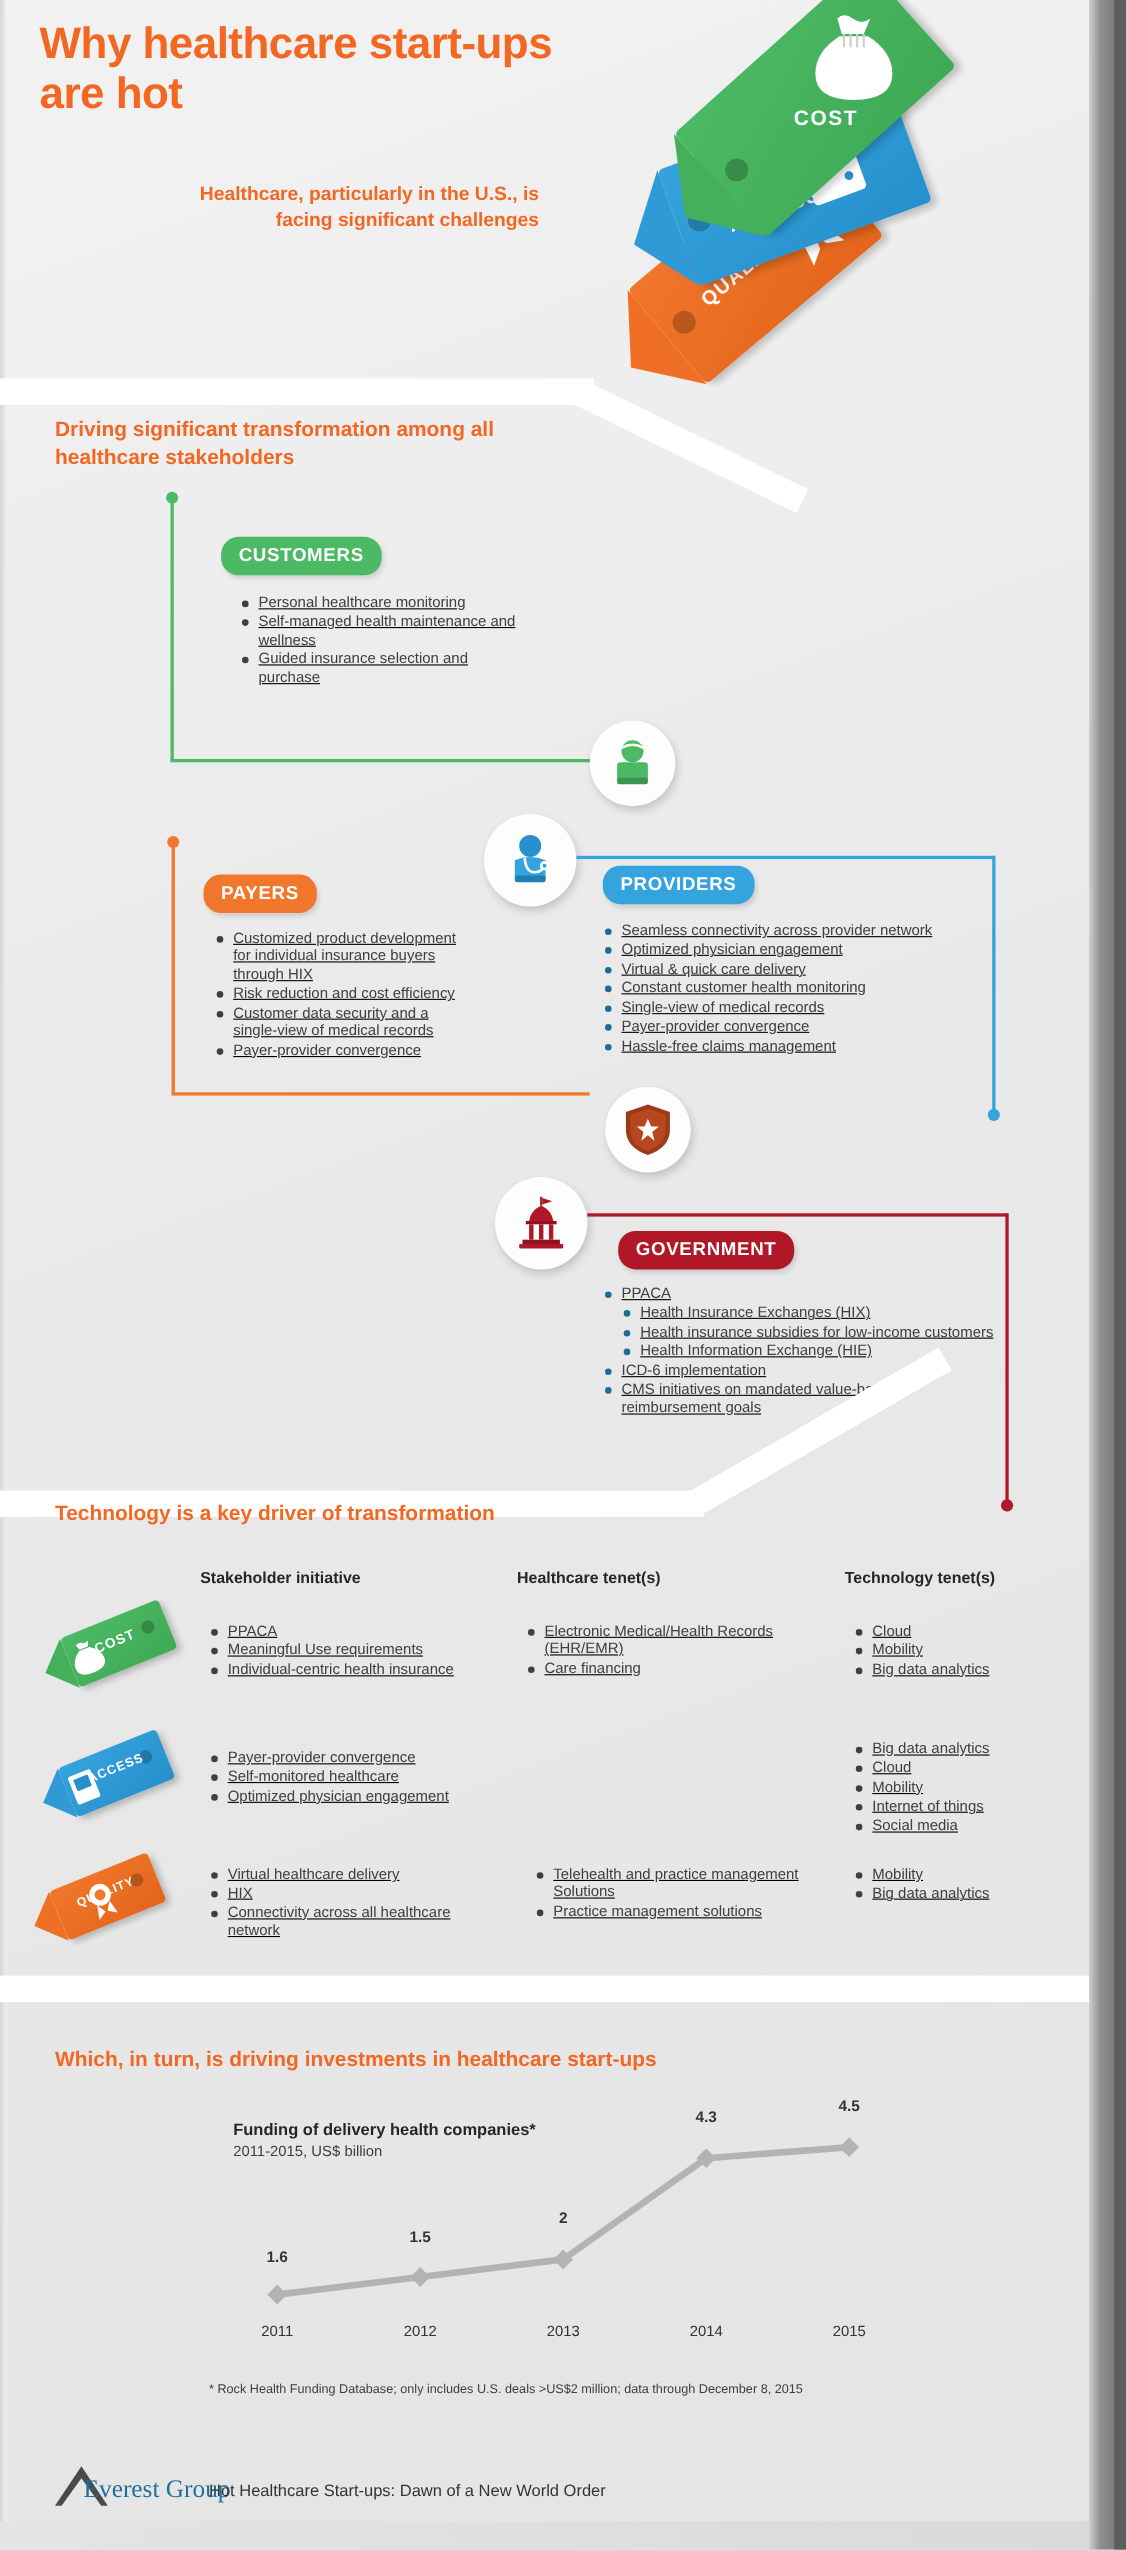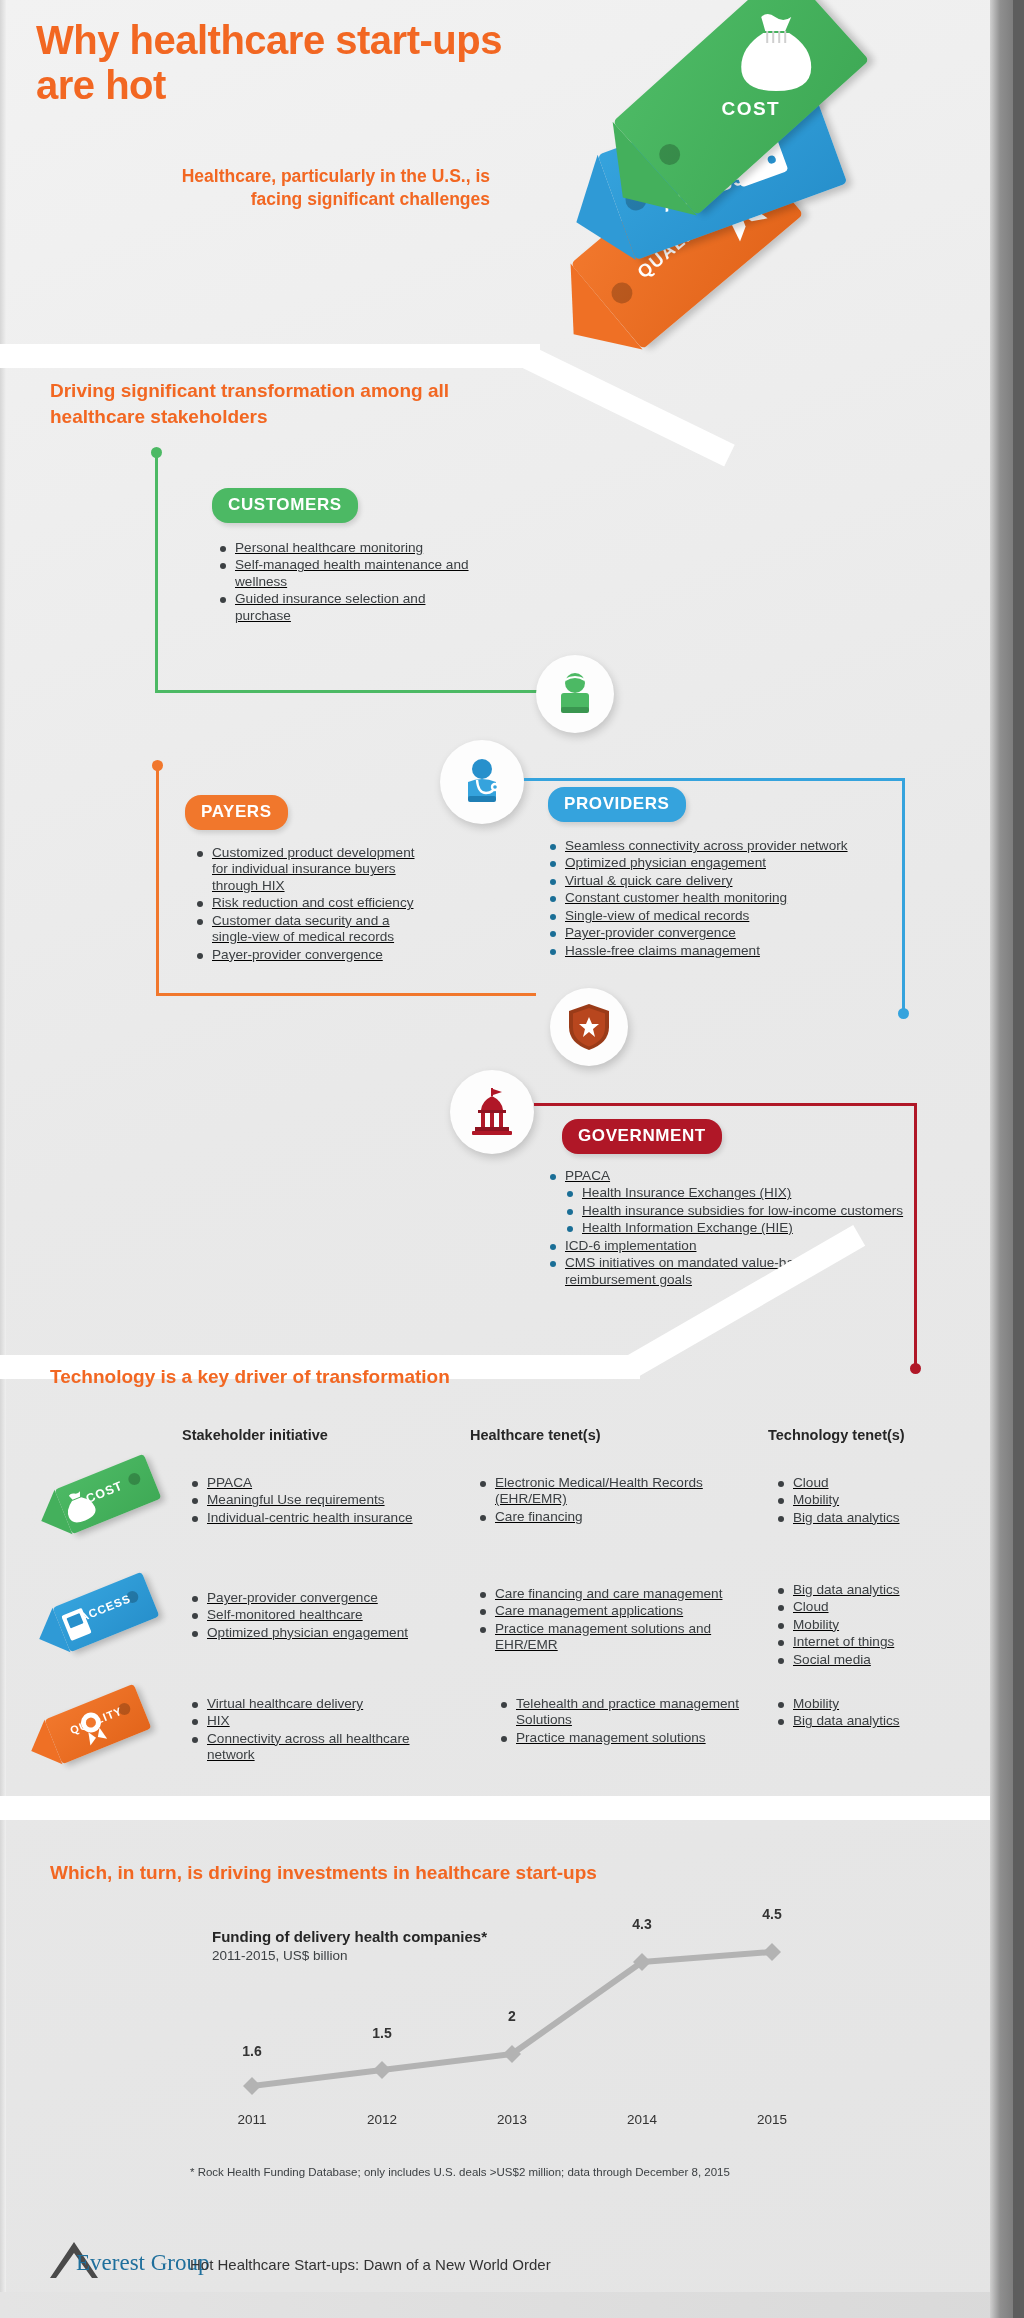--- a/index.html
+++ b/index.html
@@ -226,21 +226,21 @@
 
   <div class="band b1" style="width:540px; top:344px;"></div>
   <div class="band-slant" style="left:528px; top:344px; width:230px; transform:rotate(26deg); transform-origin:left top;"></div>
 
   <div class="sec-head" style="left:50px; top:378px; width:430px;">Driving significant transformation among all healthcare stakeholders</div>
 
   <div class="dot" style="left:151px; top:447px; width:11px; height:11px; background:#4cb964;"></div>
   <div class="conn" style="left:155px; top:452px; width:2.5px; height:240px; background:#4cb964;"></div>
   <div class="conn" style="left:155px; top:690px; width:410px; height:2.5px; background:#4cb964;"></div>
 
-  <div class="pill green" style="left:212px; top:488px;">CUSTOMERS</div>
+  <div class="pill green" style="left:201px; top:488px;">CUSTOMERS</div>
   <div class="blocktext" style="left:218px; top:540px; width:260px;">
     <ul class="bl">
       <li>Personal healthcare monitoring</li>
       <li>Self-managed health maintenance and wellness</li>
       <li>Guided insurance selection and purchase</li>
     </ul>
   </div>
 
   <div class="iconcirc" style="left:536px; top:655px; width:78px; height:78px;">
     <svg width="48" height="48" viewBox="0 0 48 48">
@@ -383,27 +383,20 @@
       <rect x="6" y="5" width="14" height="11" rx="1" fill="#2790cc"></rect>
     </svg>
   </div>
   <div class="blocktext" style="left:190px; top:1590px; width:250px;">
     <ul class="bl">
       <li>Payer-provider convergence</li>
       <li>Self-monitored healthcare</li>
       <li>Optimized physician engagement</li>
     </ul>
   </div>
-  <div class="blocktext" style="left:478px; top:1586px; width:245px;">
-    <ul class="bl">
-      <li>Care financing and care management</li>
-      <li>Care management applications</li>
-      <li>Practice management solutions and EHR/EMR</li>
-    </ul>
-  </div>
   <div class="blocktext" style="left:776px; top:1582px; width:200px;">
     <ul class="bl">
       <li>Big data analytics</li>
       <li>Cloud</li>
       <li>Mobility</li>
       <li>Internet of things</li>
       <li>Social media</li>
     </ul>
   </div>
 
@@ -418,21 +411,21 @@
       <path d="M20 20 L23 33 L15 28 Z" fill="#ffffff"></path>
     </svg>
   </div>
   <div class="blocktext" style="left:190px; top:1696px; width:250px;">
     <ul class="bl">
       <li>Virtual healthcare delivery</li>
       <li>HIX</li>
       <li>Connectivity across all healthcare network</li>
     </ul>
   </div>
-  <div class="blocktext" style="left:499px; top:1696px; width:240px;">
+  <div class="blocktext" style="left:486px; top:1696px; width:240px;">
     <ul class="bl">
       <li>Telehealth and practice management Solutions</li>
       <li>Practice management solutions</li>
     </ul>
   </div>
   <div class="blocktext" style="left:776px; top:1696px; width:200px;">
     <ul class="bl">
       <li>Mobility</li>
       <li>Big data analytics</li>
     </ul>

